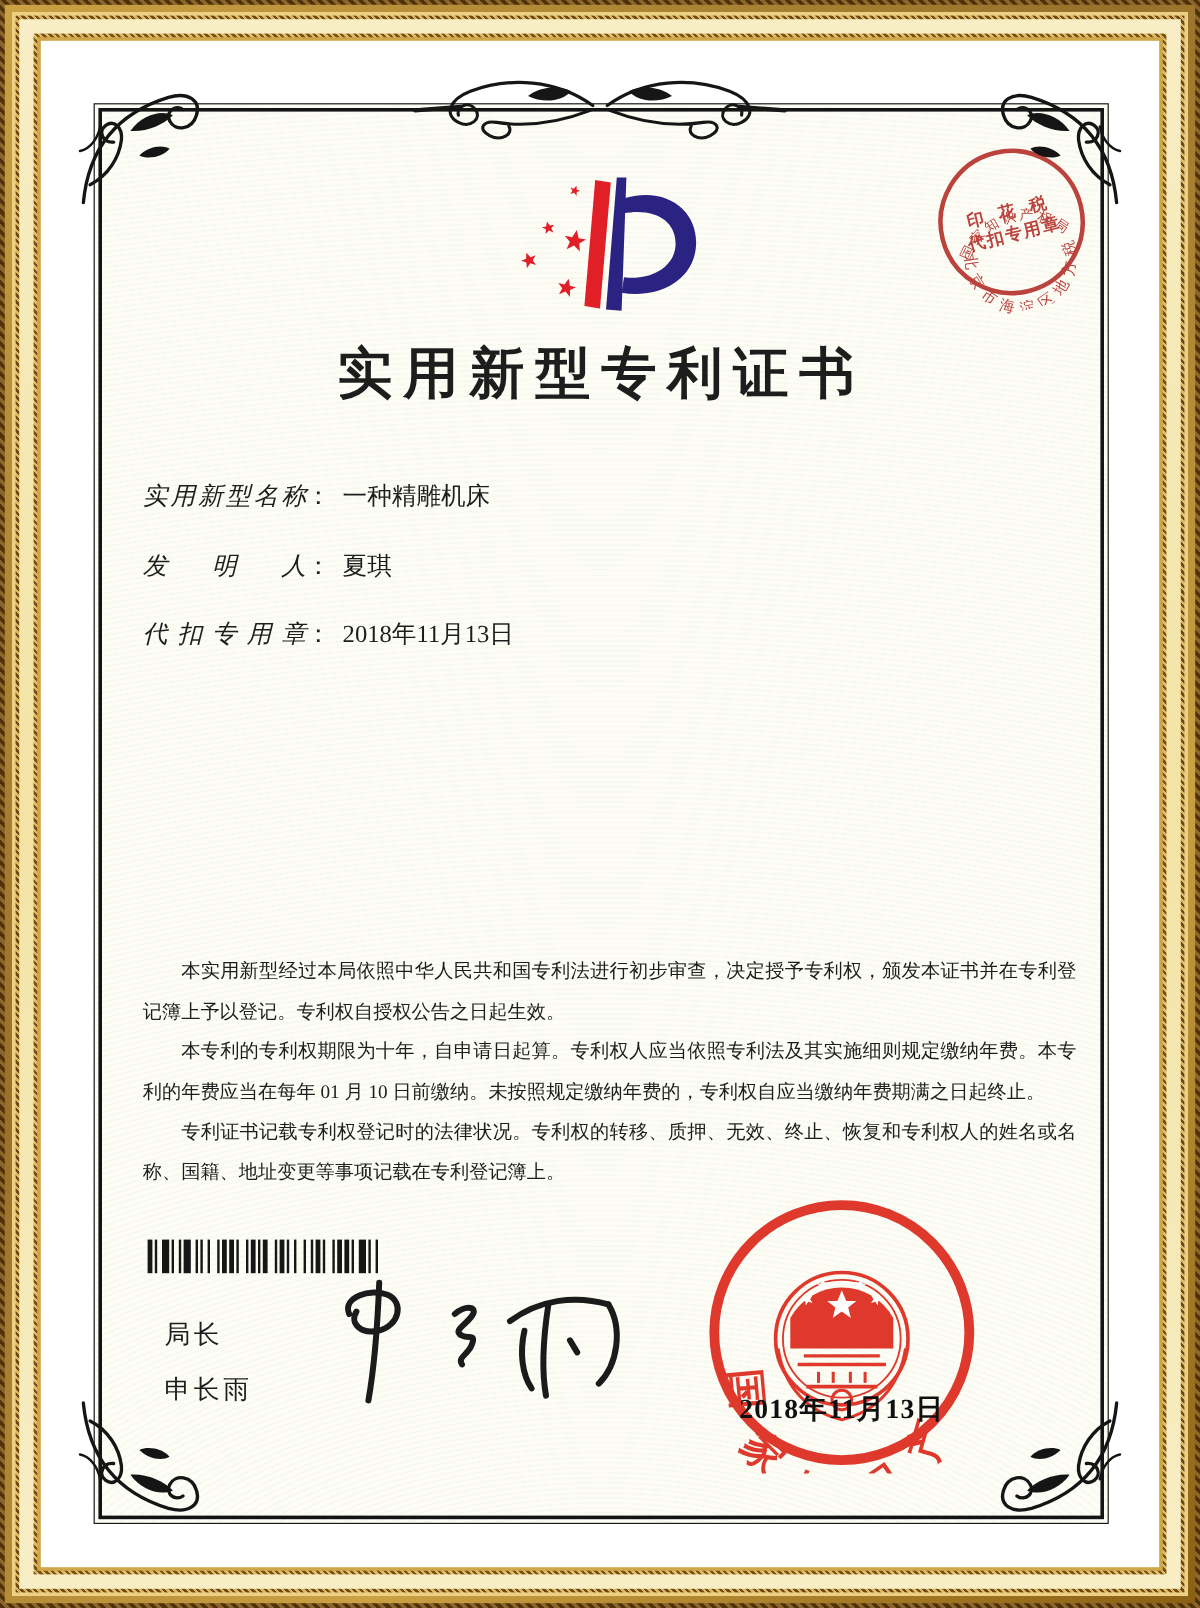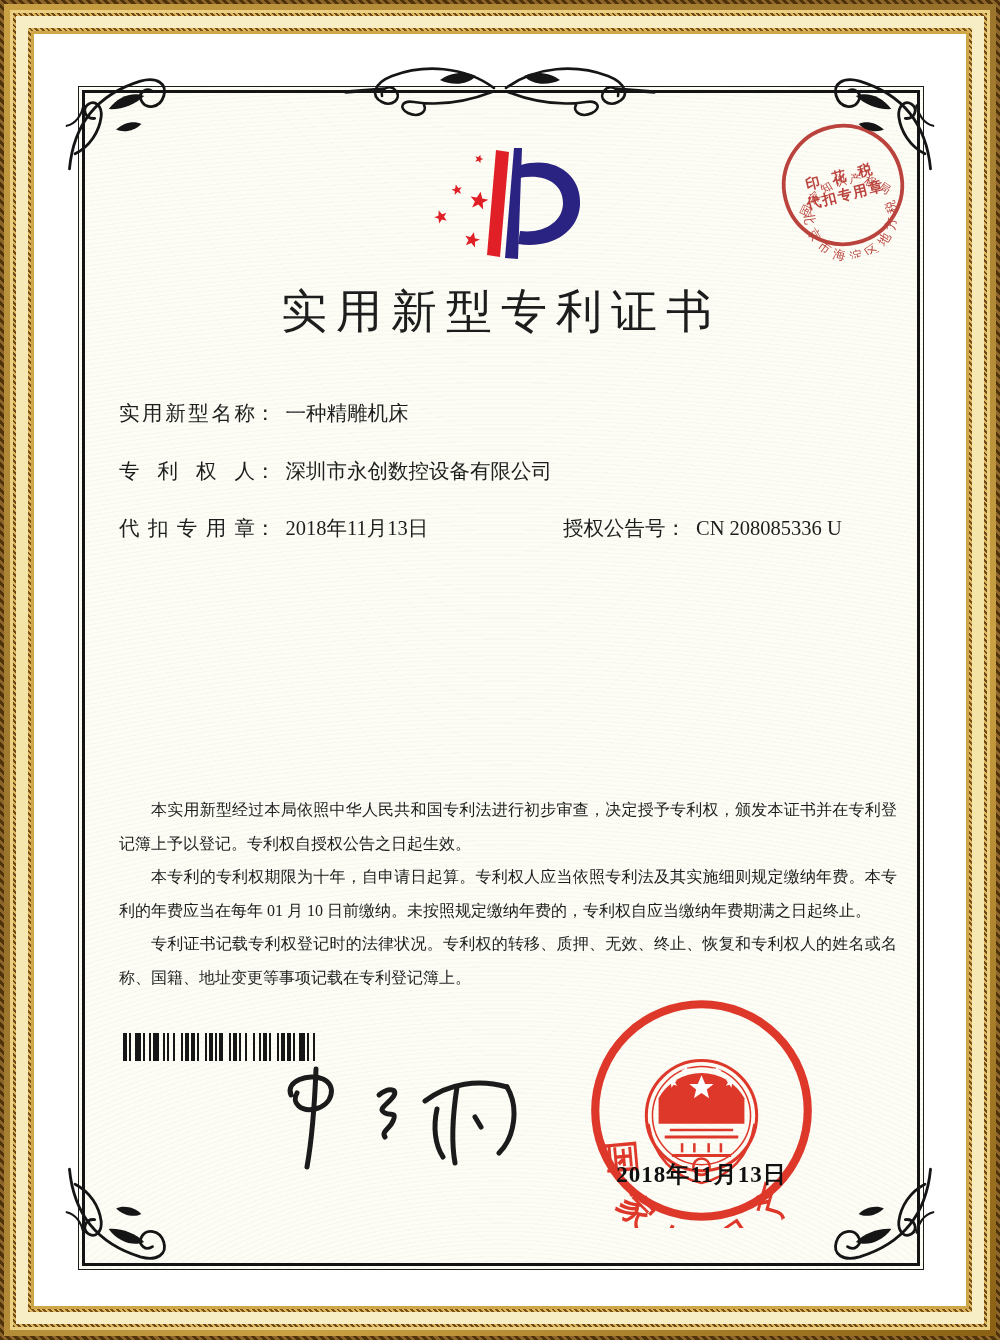--- a/index.html
+++ b/index.html
@@ -16,24 +16,24 @@
   .r7{inset:31px;background:#cfa648;}
   .mat{inset:34px;background:#ffffff;}
   
   .cert{position:absolute;left:78px;top:86px;width:844px;height:1182px;
         border:1.5px solid #1b1b1b;background:#fdfdf6;
         background-image:repeating-radial-gradient(ellipse 140% 60% at 50% 115%,rgba(170,180,150,.07) 0 2px,transparent 2px 7px);}
   .cert::before{content:"";position:absolute;inset:3px;border:3px solid #141414;pointer-events:none;}
   .abs{position:absolute;}
   
   .certno{left:26px;top:56px;font-size:19px;letter-spacing:5px;}
-  .title{left:0;top:194px;width:100%;text-align:center;font-size:46px;font-weight:normal;letter-spacing:9px;}
+  .title{left:0;top:194px;width:100%;text-align:center;font-size:46px;font-weight:bold;letter-spacing:9px;}
   .fields{left:40px;top:312px;width:786px;font-size:20.5px;}
   .frow{position:relative;height:30px;margin-bottom:27.5px;white-space:nowrap;}
-  .flabel{display:inline-block;width:136px;text-align:justify;text-align-last:justify;vertical-align:top;}
+  .flabel{display:inline-block;width:136px;text-align:justify;text-align-last:justify;vertical-align:top;font-style:italic;}
   .fvalue{margin-left:10px;}
   .grant2{position:absolute;left:444px;top:0;}
   .paras{left:40px;top:706px;width:778px;font-size:16px;line-height:33.5px;text-align:justify;}
   .paras p{margin:0;text-indent:2em;}
   .barcode{left:44px;top:946px;width:272px;height:28px;display:flex;align-items:stretch;}
   .barcode i{display:block;height:100%;}
   .bar-b{background:#161616;}
   .signer{left:58px;top:1002px;font-family:"Liberation Sans","DejaVu Sans",sans-serif;
           font-size:21.5px;letter-spacing:3px;line-height:46px;}
   .sig-svg{left:178px;top:978px;}
@@ -115,27 +115,24 @@
       <text x="70" y="84" text-anchor="middle" font-size="13.5" font-weight="bold" fill="#b5342e" letter-spacing="1.5" font-family="Liberation Sans,sans-serif">代扣专用章</text>
     </svg>
 
     <div class="abs title">实用新型专利证书</div>
 
     <div class="abs fields">
       <div class="frow">
         <span class="flabel">实用新型名称</span><span>：</span><span class="fvalue">一种精雕机床</span>
       </div>
       <div class="frow">
-        <span class="flabel">专利权人</span><span>：</span><span class="fvalue">深圳市永创数控设备有限公司</span>
+        <span class="flabel">发明人</span><span>：</span><span class="fvalue">夏琪</span>
       </div>
       <div class="frow">
         <span class="flabel">代扣专用章</span><span>：</span><span class="fvalue">2018年11月13日</span>
-        <span class="grant2">
-          <span>授权公告号</span><span>：</span><span class="fvalue">CN 208085336 U</span>
-        </span>
       </div>
     </div>
 
     <div class="abs paras">
       <p>本实用新型经过本局依照中华人民共和国专利法进行初步审查，决定授予专利权，颁发本证书并在专利登记簿上予以登记。专利权自授权公告之日起生效。</p>
       <p>本专利的专利权期限为十年，自申请日起算。专利权人应当依照专利法及其实施细则规定缴纳年费。本专利的年费应当在每年 01 月 10 日前缴纳。未按照规定缴纳年费的，专利权自应当缴纳年费期满之日起终止。</p>
       <p>专利证书记载专利权登记时的法律状况。专利权的转移、质押、无效、终止、恢复和专利权人的姓名或名称、国籍、地址变更等事项记载在专利登记簿上。</p>
     </div>
 
     <div class="abs barcode" id="barcode">
@@ -198,20 +195,24 @@
         <i class="bar-b" style="width: 2px;"></i>
         <i class="" style="width: 4px;"></i>
         <i class="bar-b" style="width: 6px;"></i>
         <i class="" style="width: 2px;"></i>
         <i class="bar-b" style="width: 2px;"></i>
         <i class="" style="width: 4px;"></i>
         <i class="bar-b" style="width: 2px;"></i>
         <i class="" style="width: 2px;"></i>
       </div>
 
+    <div class="abs signer">
+      <div>局长</div>
+      <div>申长雨</div>
+    </div>
 
     <svg class="abs sig-svg" width="280" height="110" viewBox="0 0 280 110">
       <g fill="none" stroke="#1b1b1b" stroke-width="5" stroke-linecap="round">
         <path d="M34,30 C28,16 52,8 66,14 C80,20 76,40 58,44 C44,47 34,38 40,28"></path>
         <path d="M59,4 C58,30 56,68 50,102"></path>
         <path d="M122,30 C132,22 142,24 136,32 C130,40 120,44 128,48 C134,51 140,46 136,56 C133,64 124,66 128,72"></path>
         <path d="M168,36 C192,18 222,14 250,22"></path>
         <path d="M200,22 C196,48 194,76 198,98"></path>
         <path d="M250,22 C262,42 258,72 242,88"></path>
         <path d="M180,44 C176,62 178,80 186,92"></path>

